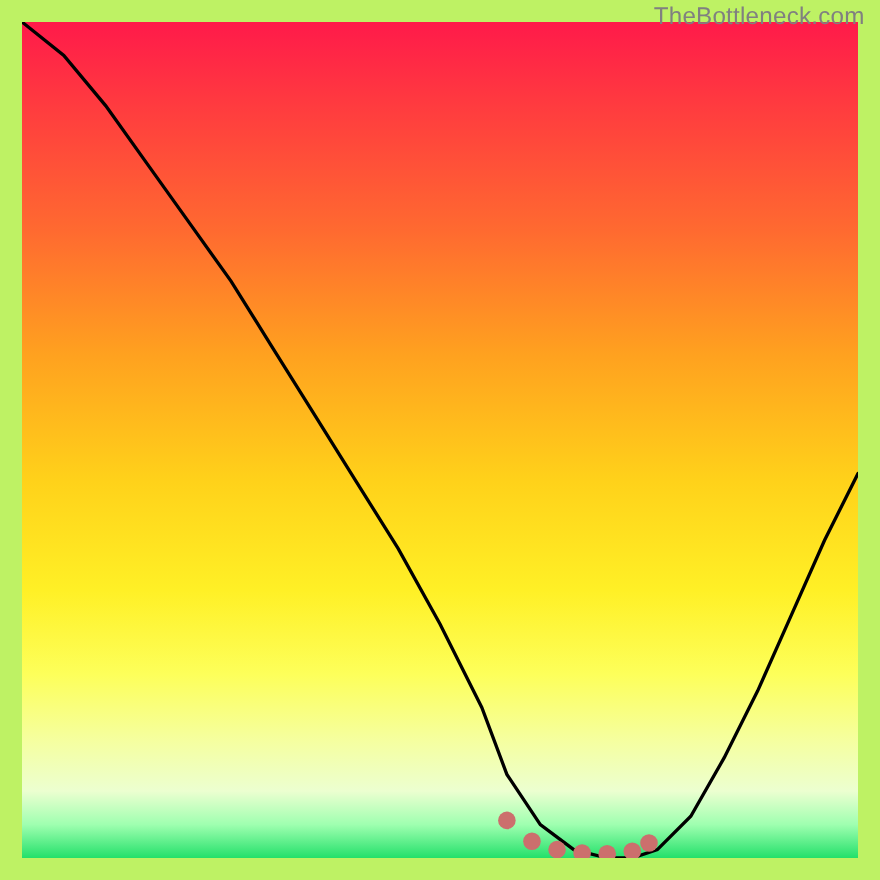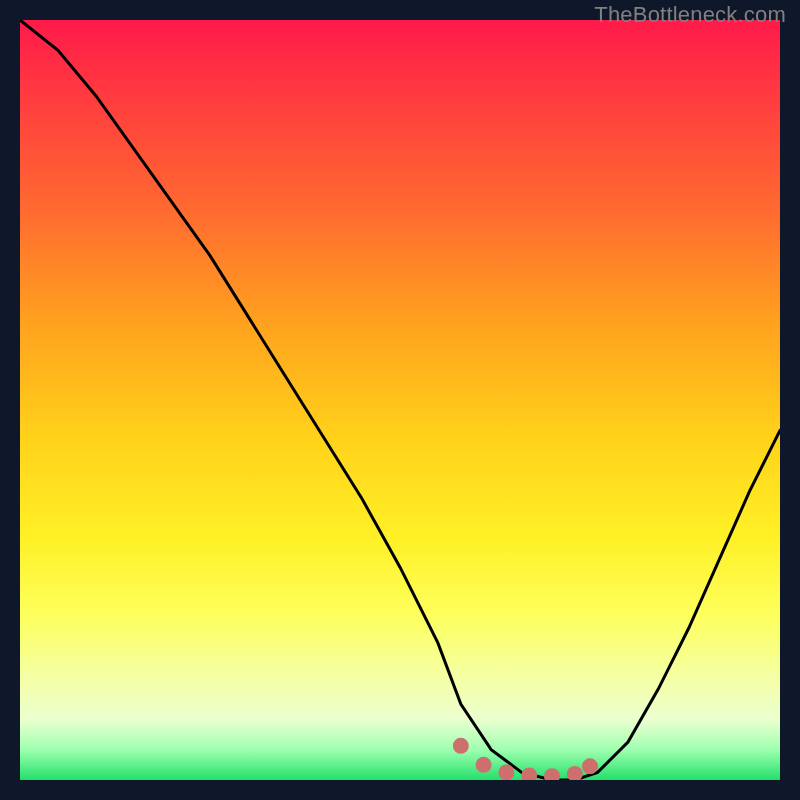--- a/index.html
+++ b/index.html
@@ -8,21 +8,21 @@
     width: 800px;
     height: 800px;
     background: #000;
     font-family: Arial, Helvetica, sans-serif;
     overflow: hidden;
   }
   .stage {
     position: relative;
     width: 800px;
     height: 800px;
-    background: #0f172a;
+    background: #bef264;
   }
   .plot-area {
     position: absolute;
     left: 20px;
     top: 20px;
     width: 760px;
     height: 760px;
     overflow: hidden;
   }
   .gradient {

